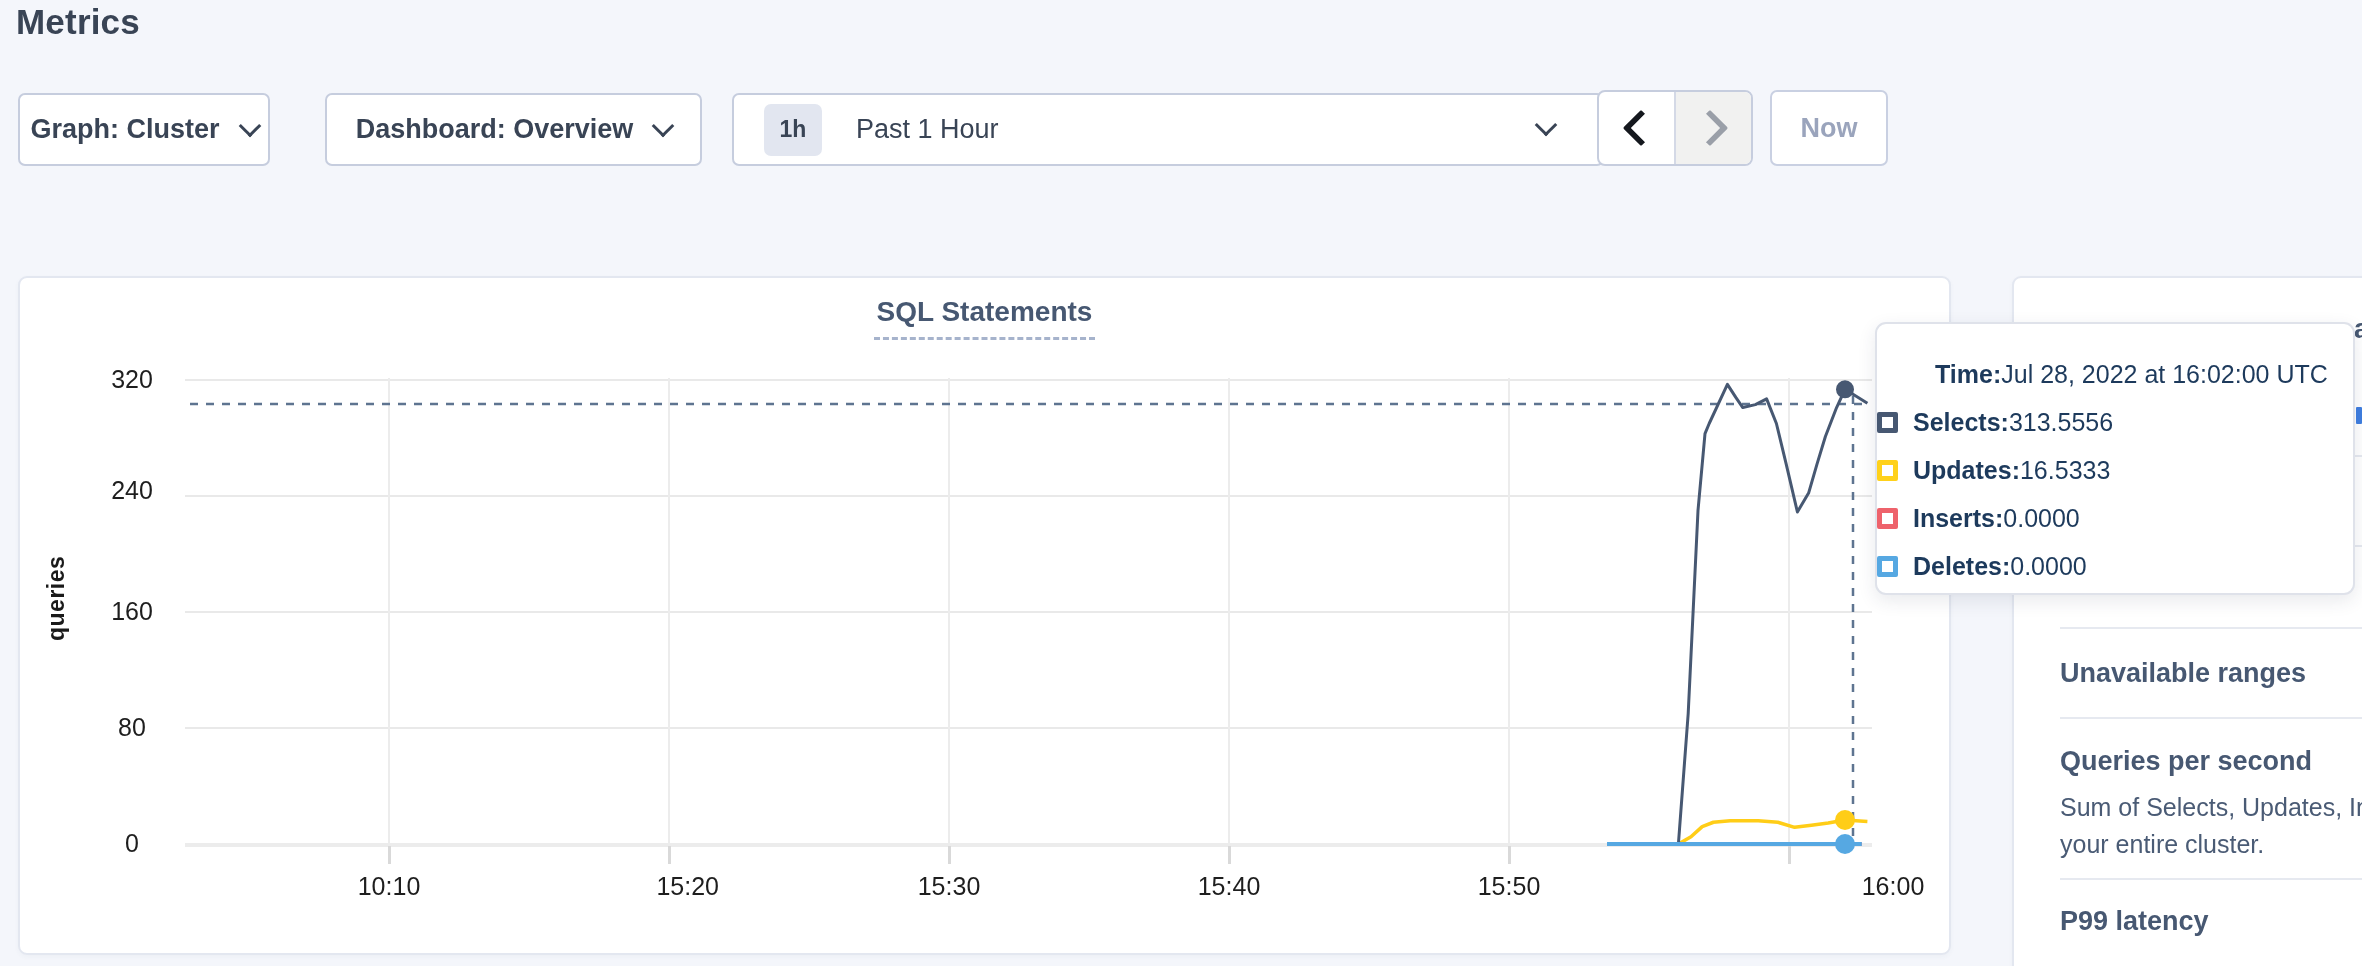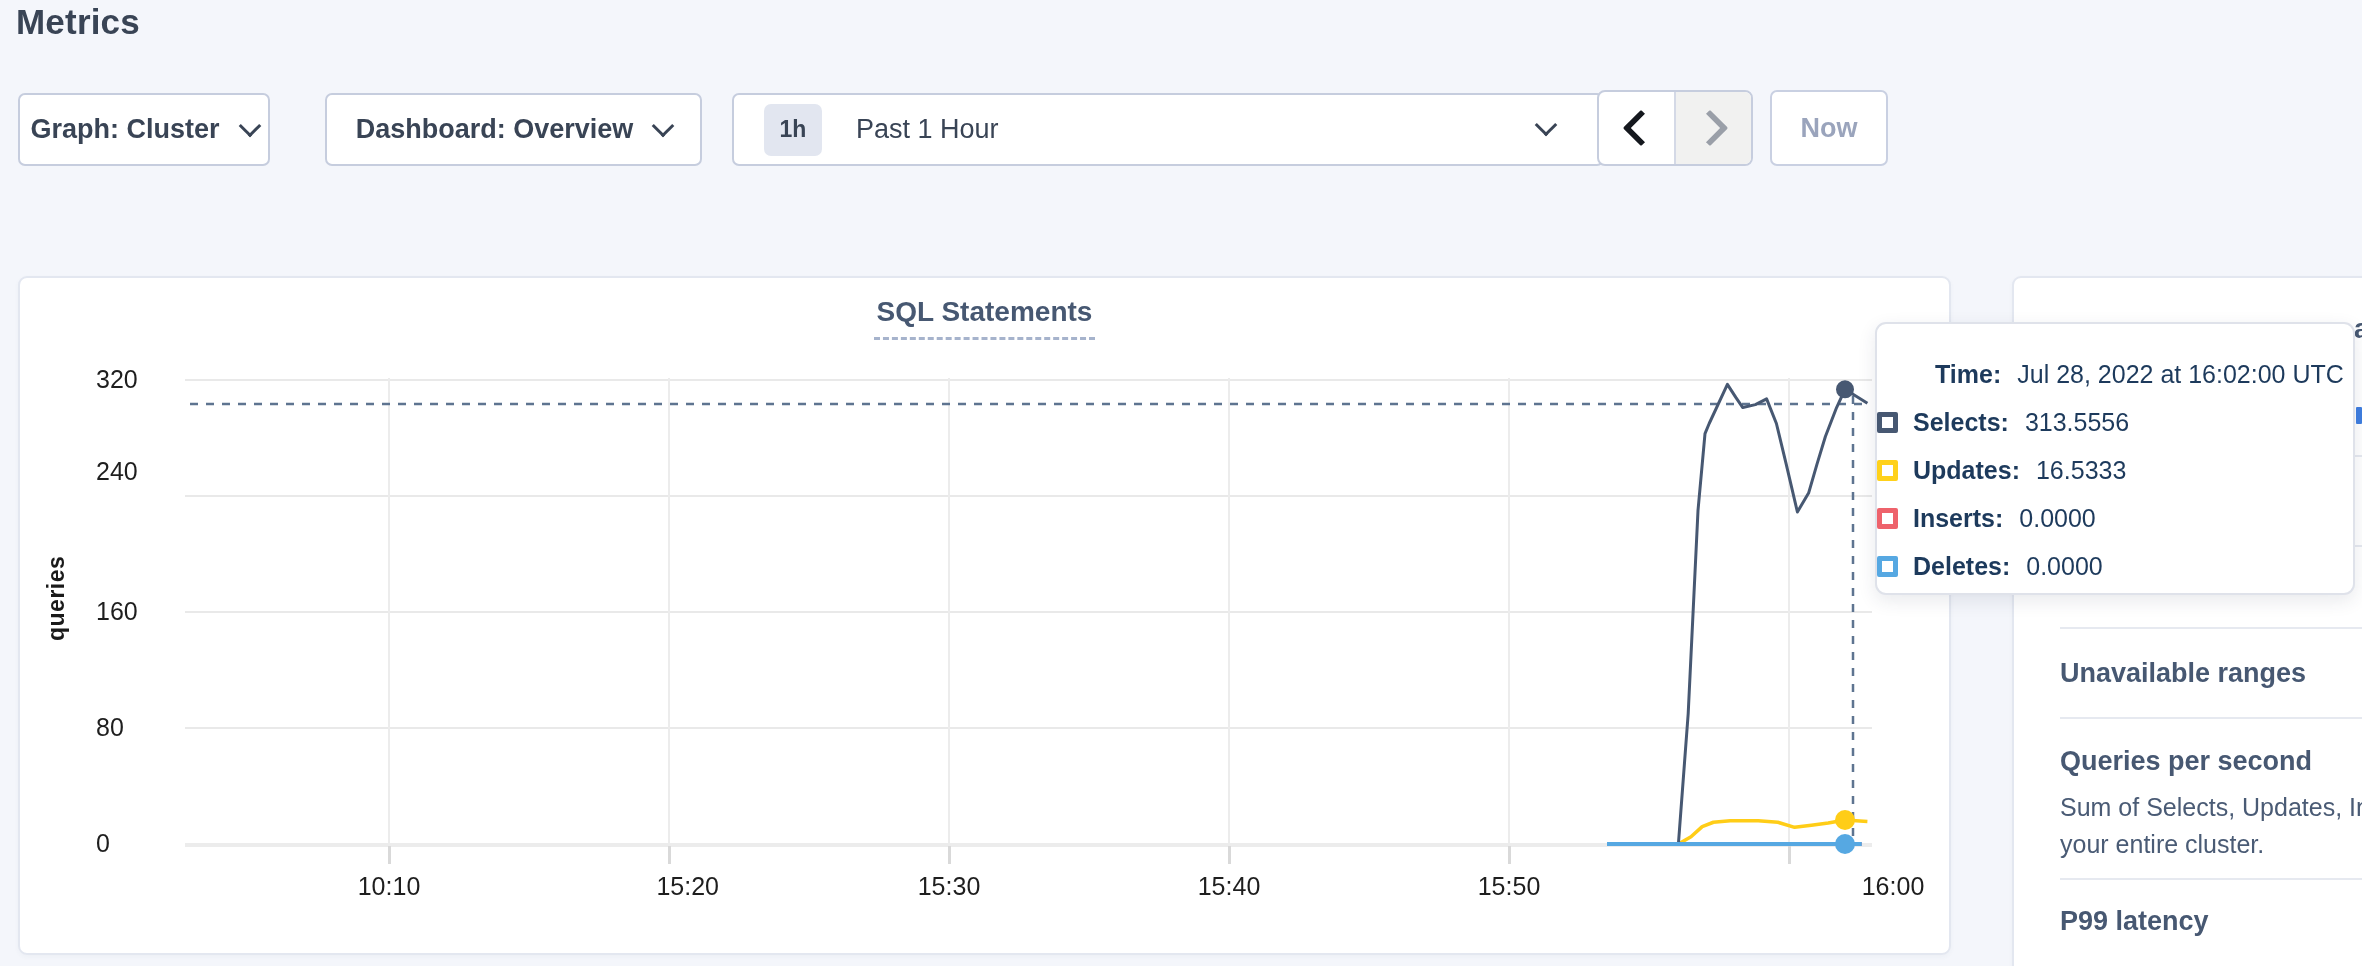--- a/index.html
+++ b/index.html
@@ -52,21 +52,21 @@
   .chart-title-wrap{left:18px;top:296px;width:1933px;text-align:center;z-index:4;}
   .chart-title{
     display:inline-block;font-size:28px;font-weight:700;color:#475872;
     border-bottom:3px dashed #a6b3cc;padding:0 3px 9px;cursor:help;
   }
   .gridline-h{position:absolute;background:#e9e9e9;height:2px;z-index:1;}
   .gridline-h.axis{background:#ececec;height:4px;}
   .gridline-v{position:absolute;background:#ececec;width:2px;z-index:1;}
   .tickmark{position:absolute;background:#d9d9d9;width:3px;height:18px;z-index:1;}
   .ytick-label{
-    position:absolute;left:96px;width:72px;text-align:left;
+    position:absolute;left:96px;width:72px;text-align:center;
     font-size:25px;color:#1e1e1e;z-index:2;
   }
   .xtick-label{
     position:absolute;width:100px;text-align:center;
     font-size:25px;color:#1e1e1e;z-index:2;
   }
   .y-axis-label{
     position:absolute;left:36px;top:488px;width:40px;height:220px;z-index:2;
     font-size:23px;font-weight:700;color:#1a1a1a;
     writing-mode:vertical-rl;transform:rotate(180deg);
@@ -77,21 +77,21 @@
   
   .tooltip{
     position:absolute;left:1875px;top:322px;width:480px;height:273px;box-sizing:border-box;
     background:#fff;border:2px solid #dfe2ea;border-radius:11px;
     box-shadow:0 6px 18px rgba(40,50,80,0.10);z-index:10;
     padding-top:26px;color:#1d3a5c;
   }
   .tt-row{height:48px;display:flex;align-items:center;font-size:25px;}
   .tt-row.time{padding-left:58px;}
   .tt-label{font-weight:700;}
-  .tt-value{margin-left:16px;}
+  .tt-value{}
   .tt-swatch{
     width:21px;height:21px;box-sizing:border-box;border:5px solid #000;
     border-radius:2px;background:#fff;margin-right:15px;flex:0 0 auto;
   }
   
   .sb-divider{position:absolute;left:2060px;width:302px;height:2px;background:#e6e9f0;z-index:6;}
   .sb-title{position:absolute;left:2060px;width:340px;font-size:27px;font-weight:700;color:#475872;z-index:6;white-space:nowrap;}
   .sb-desc{position:absolute;left:2060px;width:340px;font-size:25px;color:#4a5b75;z-index:6;line-height:37px;white-space:nowrap;}
   .sb-fragment-heading{position:absolute;left:2354px;top:314px;font-size:27px;font-weight:700;color:#475872;z-index:6;white-space:nowrap;}
   .sb-fragment-link{position:absolute;left:2356px;top:407px;width:6px;height:17px;background:#3f7ee0;border-radius:1px;z-index:6;}
@@ -134,21 +134,21 @@
 </div>
 <div class="y-axis-label">queries</div>
 <div id="grid-layer">
     <div class="gridline-h axis" style="left: 185px; top: 843px; width: 1687px;"></div>
     <div class="ytick-label" style="top: 829px;">0</div>
     <div class="gridline-h" style="left: 185px; top: 727px; width: 1687px;"></div>
     <div class="ytick-label" style="top: 713px;">80</div>
     <div class="gridline-h" style="left: 185px; top: 611px; width: 1687px;"></div>
     <div class="ytick-label" style="top: 597px;">160</div>
     <div class="gridline-h" style="left: 185px; top: 495px; width: 1687px;"></div>
-    <div class="ytick-label" style="top: 457px;">240</div>
+    <div class="ytick-label" style="top: 476px;">240</div>
     <div class="gridline-h" style="left: 185px; top: 379px; width: 1687px;"></div>
     <div class="ytick-label" style="top: 365px;">320</div>
     <div class="gridline-v" style="left: 388px; top: 378px; height: 466px;"></div>
     <div class="tickmark" style="left: 388px; top: 846px;"></div>
     <div class="xtick-label" style="left: 339px; top: 872px;">10:10</div>
     <div class="gridline-v" style="left: 668px; top: 378px; height: 466px;"></div>
     <div class="tickmark" style="left: 668px; top: 846px;"></div>
     <div class="xtick-label" style="left: 619px; top: 872px; text-align: right;">15:20</div>
     <div class="gridline-v" style="left: 948px; top: 378px; height: 466px;"></div>
     <div class="tickmark" style="left: 948px; top: 846px;"></div>

